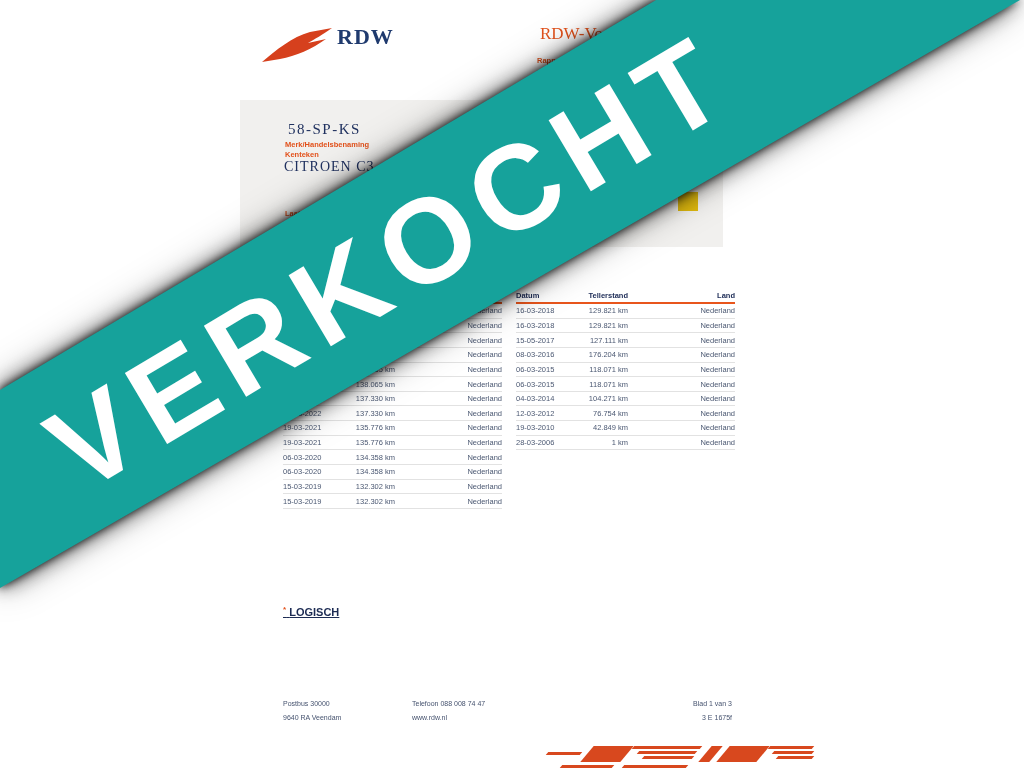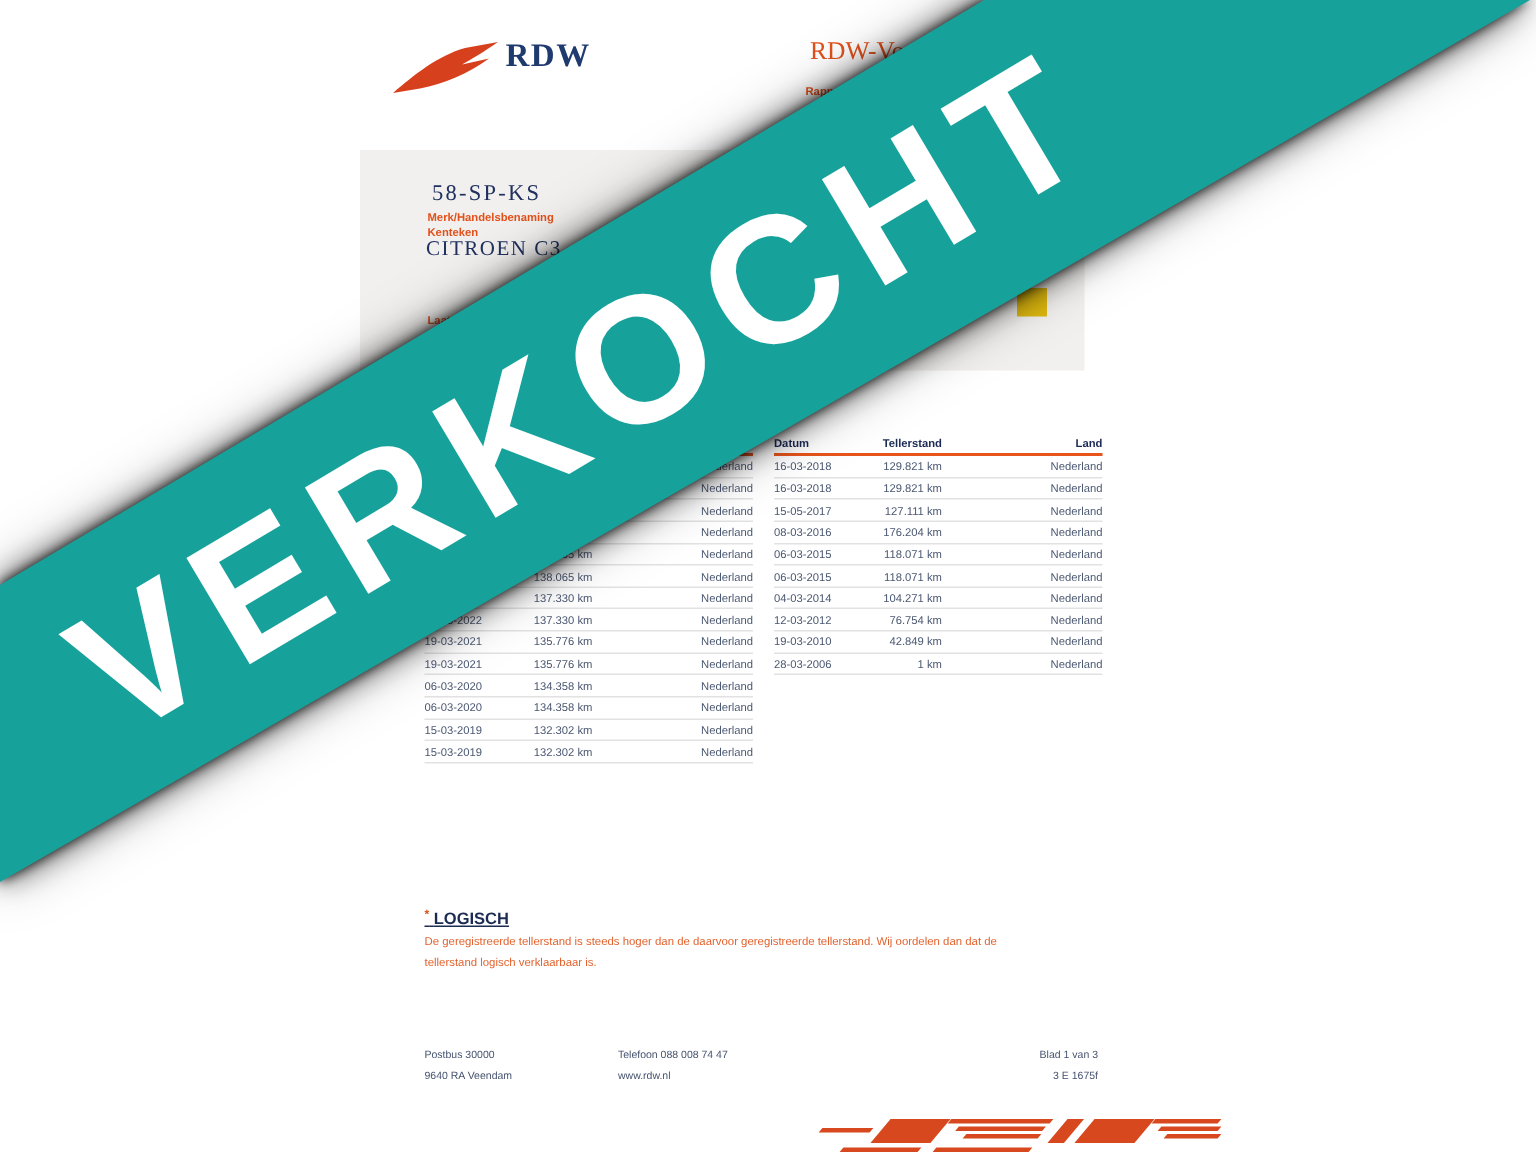--- a/index.html
+++ b/index.html
@@ -236,24 +236,20 @@
       </div>
 
       <div class="trow">
         <span class="c-date">28-03-2006</span>
         <span class="c-km">1 km</span>
         <span class="c-land">Nederland</span>
       </div>
     </div>
 
   <div class="abs logisch-title"><span class="logisch-star">*</span> <span>LOGISCH</span></div>
-  <div class="abs logisch-text">
-    <div>De geregistreerde tellerstand is steeds hoger dan de daarvoor geregistreerde tellerstand. Wij oordelen dan dat de</div>
-    <div>tellerstand logisch verklaarbaar is.</div>
-  </div>
 
   <div class="abs foot f-l1">Postbus 30000</div>
   <div class="abs foot f-l2">9640 RA Veendam</div>
   <div class="abs foot f-m1">Telefoon 088 008 74 47</div>
   <div class="abs foot f-m2">www.rdw.nl</div>
   <div class="abs foot f-r f-r1">Blad 1 van 3</div>
   <div class="abs foot f-r f-r2">3 E 1675f</div>
 
   <div class="abs pattern">
     <div class="bar" style="left:2px;top:8px;width:34px;height:3px;"></div>

